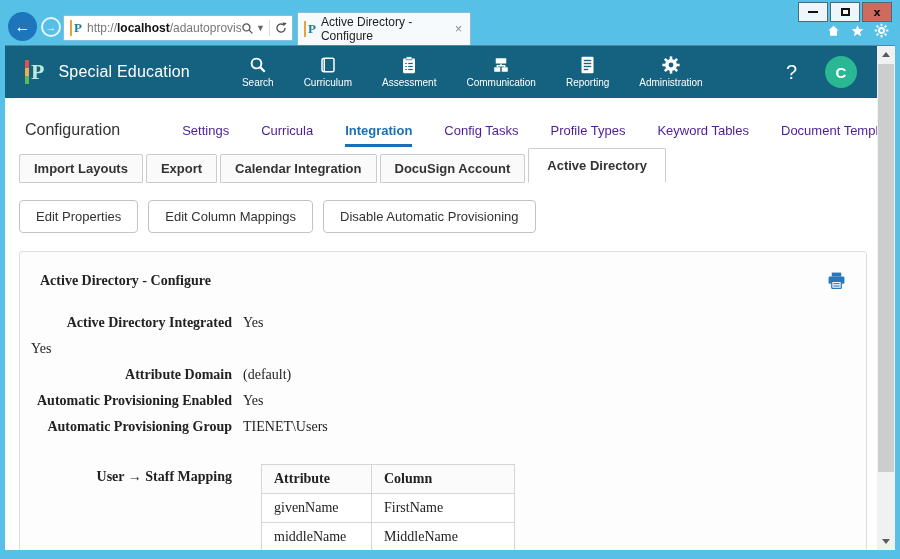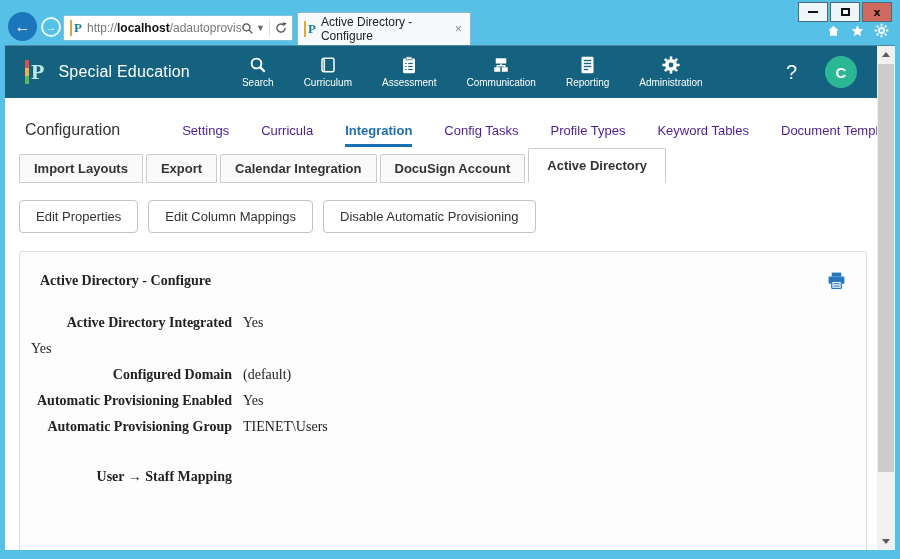--- a/index.html
+++ b/index.html
@@ -336,35 +336,54 @@
 
       <div class="props">
         <div class="prop-row">
           <span class="prop-label">Active Directory Integrated</span>
           <span class="prop-value">Yes</span>
         </div>
         <div class="prop-row">
           <span class="prop-value">Yes</span>
         </div>
         <div class="prop-row">
-          <span class="prop-label">Configured Domain</span>
+          <span class="prop-label">Attribute Domain</span>
           <span class="prop-value">(default)</span>
         </div>
         <div class="prop-row">
           <span class="prop-label">Automatic Provisioning Enabled</span>
           <span class="prop-value">Yes</span>
         </div>
         <div class="prop-row">
           <span class="prop-label">Automatic Provisioning Group</span>
           <span class="prop-value">TIENET\Users</span>
         </div>
       </div>
 
       <div class="mapping">
         <div class="mapping-label">User → Staff Mapping</div>
+        <table class="map-table">
+          <thead>
+            <tr>
+              <th>Attribute</th>
+              <th>Column</th>
+            </tr>
+          </thead>
+          <tbody>
+            <tr>
+              <td>givenName</td>
+              <td>FirstName</td>
+            </tr>
+            <tr>
+              <td>middleName</td>
+              <td>MiddleName</td>
+            </tr>
+
+          </tbody>
+        </table>
       </div>
     </div>
 
   </div>
 
   <div class="scrollbar">
     <div class="sb-arrow up">
         <span class="tri-up"></span>
       </div>
     <div class="sb-thumb"></div>

